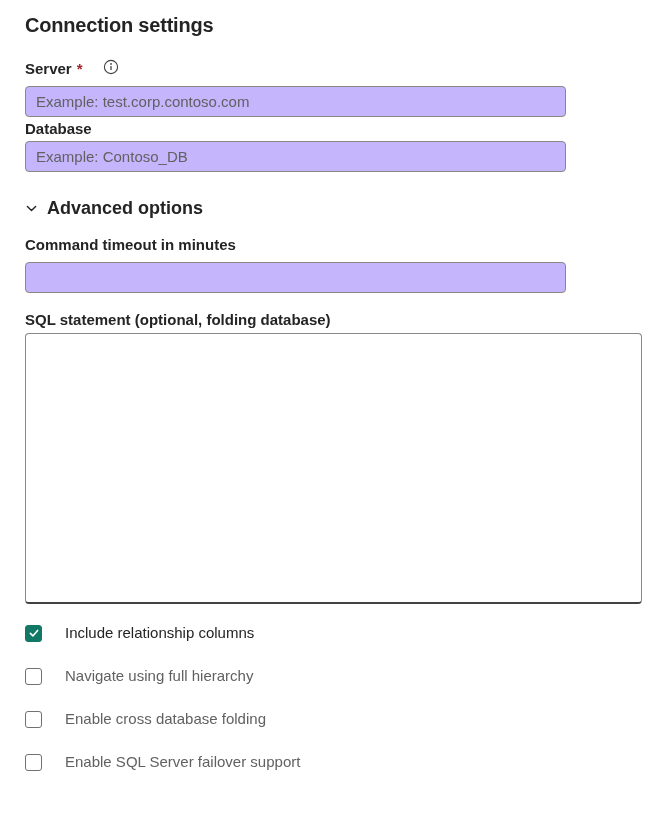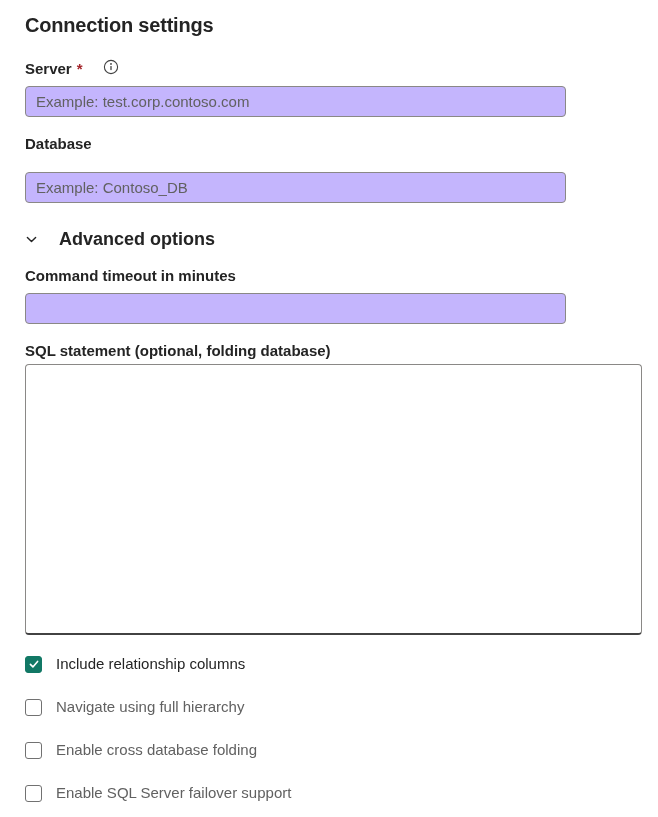--- a/index.html
+++ b/index.html
@@ -63,27 +63,27 @@
     border-radius: 4px;
     padding: 0 10px;
     font-family: "Liberation Sans", sans-serif;
     font-size: 15px;
     color: var(--text-primary, #242424);
     outline: none;
     background: #c4b5fd;
   }
   .text-input::placeholder { color: var(--text-secondary, #6e6e6e); opacity: 1; }
   .input-server   { margin-top: 7px; }
-  .lbl-database   { margin-top: 17px; }
-  .input-database { margin-top: 18px; }
+  .lbl-database   { margin-top: 2px; }
+  .input-database { margin-top: 2px; }
   .advanced-header {
     margin-top: 24px;
     display: flex;
     align-items: center;
-    gap: 21px;
+    gap: 9px;
     font-size: 18px;
     font-weight: 700;
     line-height: 24px;
     cursor: pointer;
     color: var(--text-primary, #242424);
   }
   .chevron-wrap { display: inline-flex; align-items: center; }
   .lbl-timeout    { margin-top: 15px; }
   .input-timeout  { margin-top: 7px; }
   .lbl-sql        { margin-top: 17px; }
@@ -100,21 +100,21 @@
     outline: none;
     padding: 6px 10px;
     font-family: "Liberation Sans", sans-serif;
     font-size: 15px;
     color: var(--text-primary, #242424);
     background: #fff;
   }
   .checkbox-row {
     display: flex;
     align-items: center;
-    gap: 14px;
+    gap: 23px;
     margin-top: 23px;
     cursor: pointer;
     line-height: 20px;
   }
   .checkbox-row.row-first { margin-top: 19px; }
   .checkbox-box {
     box-sizing: border-box;
     width: 17px;
     height: 17px;
     border: 1px solid #717171;

